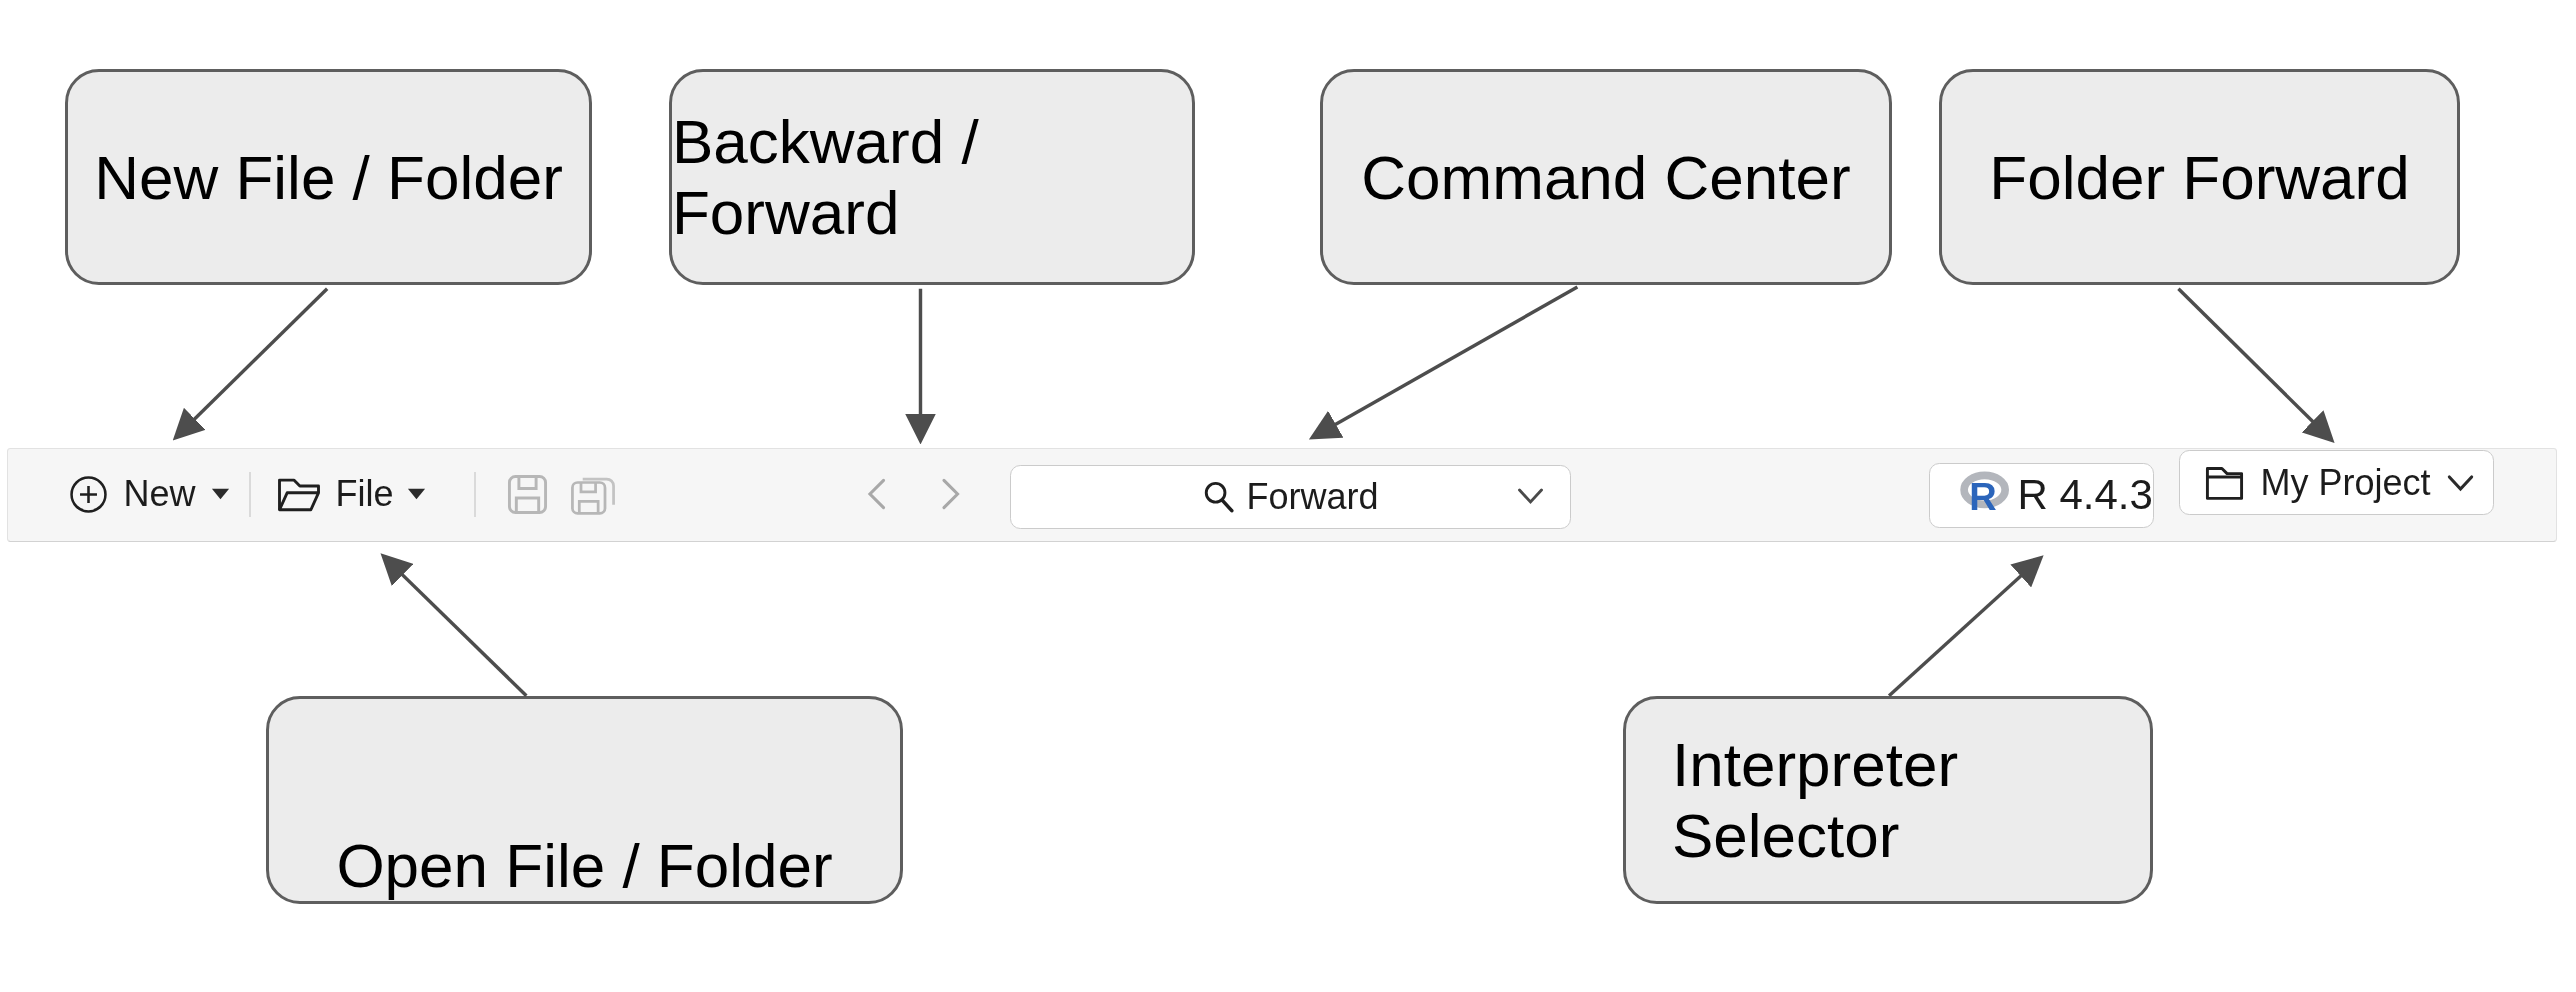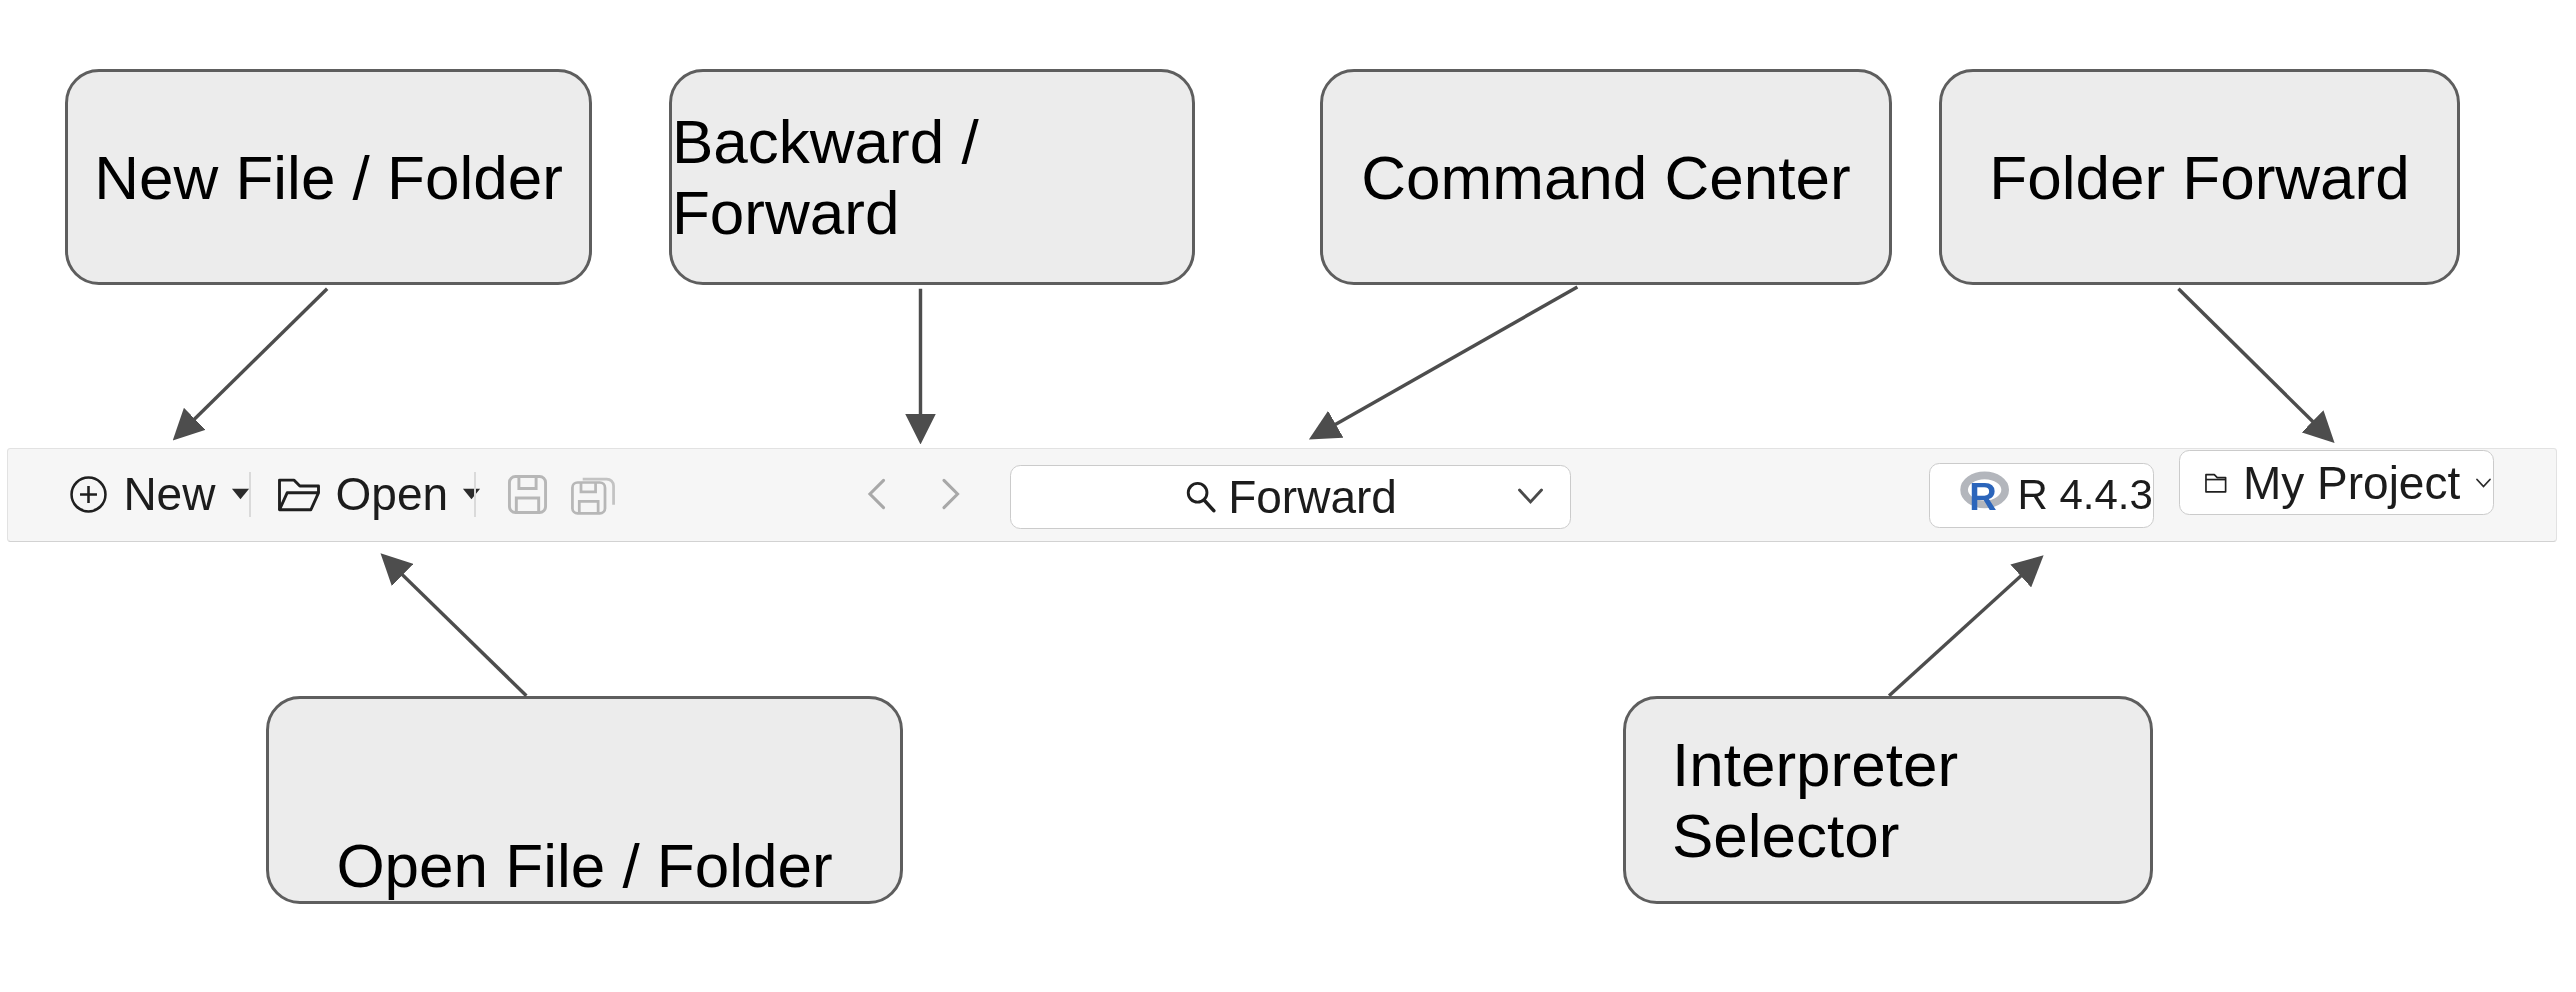--- a/index.html
+++ b/index.html
@@ -15,21 +15,21 @@
   #box-back{left:669px;top:69px;width:526px;}
   #box-cmd{left:1320px;top:69px;width:572px;}
   #box-folder{left:1939px;top:69px;width:521px;}
   #box-open{left:266px;top:696px;width:637px;align-items:flex-end;}
   #box-interp{left:1623px;top:696px;width:530px;padding-left:46px;}
 
   
   #toolbar{position:absolute;left:6.9px;top:448px;width:2550px;height:94px;box-sizing:border-box;
            background:#f6f6f6;border:1.7px solid #e2e2e2;border-bottom-color:#d2d2d2;border-radius:3.4px;}
   .titem{position:absolute;display:flex;align-items:center;height:94px;top:-1.7px;}
-  .tlabel{font-size:46px;color:#1c1c1c;white-space:nowrap;}
+  .tlabel{font-size:36px;color:#1c1c1c;white-space:nowrap;}
   .sep{position:absolute;top:23px;width:2.6px;height:45px;background:#dadada;}
 
   .pillbtn{position:absolute;box-sizing:border-box;background:#ffffff;border:1.7px solid #cbcbcb;
            border-radius:10.3px;display:flex;align-items:center;}
   #search-box{left:1002px;top:15.5px;width:561px;height:64px;justify-content:center;}
   #search-box .tlabel{margin-left:10.3px;}
   #search-chevron{position:absolute;right:24px;top:19px;}
   #r-button{left:1921px;top:13.7px;width:225px;height:65px;padding-left:29px;}
   #project-button{left:2171px;top:1px;width:315px;height:65px;padding-left:24px;}
 
@@ -76,21 +76,21 @@
       </svg>
     </div>
 
     <div class="sep" style="left:241px;"></div>
 
     <div class="titem" style="left:268px;gap:13.7px;">
       <svg width="46" height="39" viewBox="0 0 54 46">
         <path d="M4 41 V6 h17 l7 7 h22 v8" fill="none" stroke="#1f1f1f" stroke-width="3.4" stroke-linejoin="round"></path>
         <path d="M4 41 L13 21 h37 L41 41 z" fill="none" stroke="#1f1f1f" stroke-width="3.4" stroke-linejoin="round"></path>
       </svg>
-      <span class="tlabel">Open</span>
+      <span class="tlabel">File</span>
       <svg width="19" height="12" viewBox="0 0 22 14">
         <path d="M1 1 L21 1 L11 13 z" fill="#2b2b2b"></path>
       </svg>
     </div>
 
     <div class="sep" style="left:466px;"></div>
 
     <div class="titem" style="left:498px;">
       <svg width="43" height="43" viewBox="0 0 50 50">
         <rect x="4" y="4" width="42" height="42" rx="7" fill="none" stroke="#b7b7b7" stroke-width="3.4"></rect>

